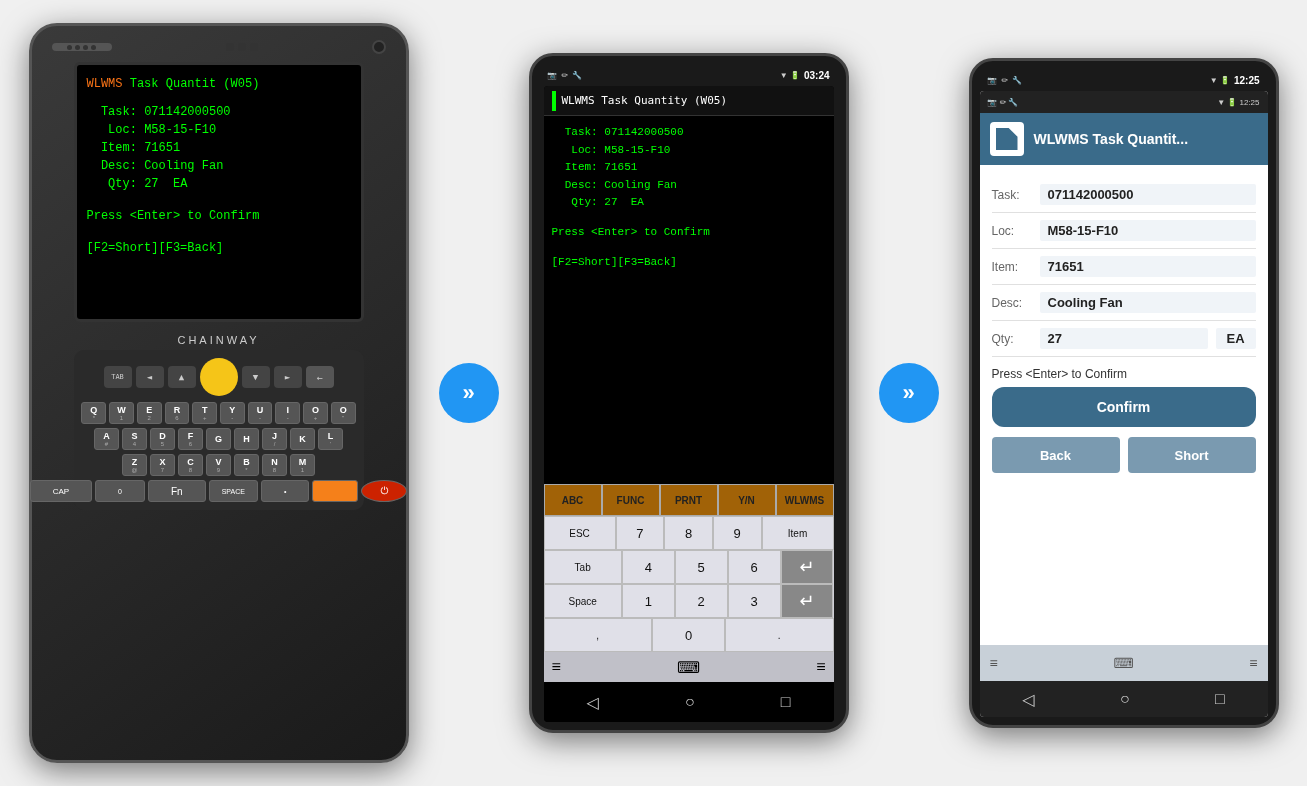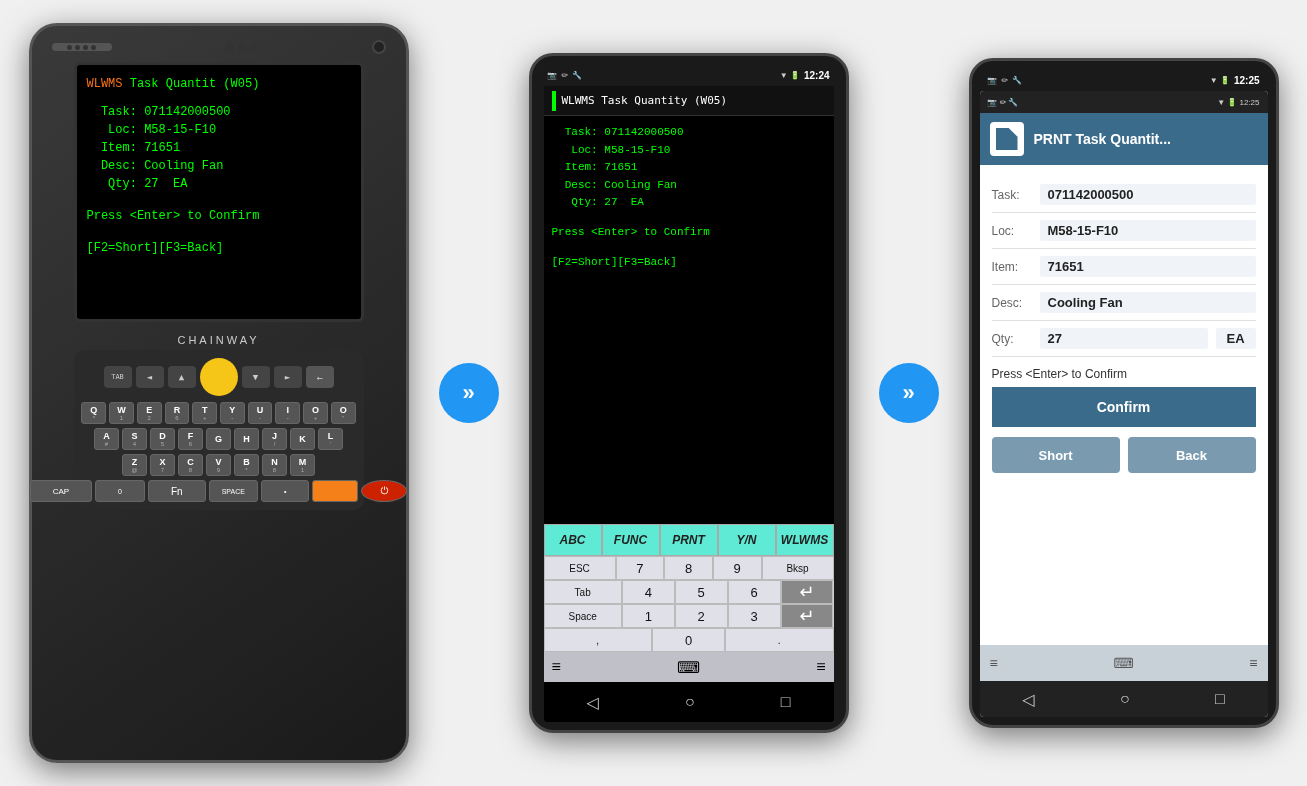--- a/index.html
+++ b/index.html
@@ -320,36 +320,35 @@
       display: flex;
       background: #b8b8c0;
     }
 
     .kb-top-cell {
       flex: 1;
       height: 32px;
       display: flex;
       align-items: center;
       justify-content: center;
-      font-size: 12px;
+      font-size: 10px;
       color: #222;
       border: 1px solid #aaa;
       font-weight: bold;
       cursor: pointer;
-      background: #5eead4;
-      font-style: italic;
+      background: #a16207;
     }
 
     .kb-row {
       display: flex;
     }
 
     .kb-cell {
       flex: 1;
-      height: 24px;
+      height: 34px;
       display: flex;
       align-items: center;
       justify-content: center;
       font-size: 13px;
       color: #111;
       border: 1px solid #bbb;
       cursor: pointer;
       background: #e0e0e8;
       font-weight: 500;
     }
@@ -504,21 +503,21 @@
       color: #333;
       margin: 10px 0 6px 0;
     }
 
     .confirm-btn {
       width: 100%;
       height: 40px;
       background: #3a6b8a;
       color: #fff;
       border: none;
-      border-radius: 0;
+      border-radius: 12px;
       font-size: 14px;
       font-weight: bold;
       cursor: pointer;
       display: flex;
       align-items: center;
       justify-content: center;
       margin-bottom: 10px;
     }
 
     .bottom-btns {
@@ -761,21 +760,21 @@
 <div class="android-phone">
 
   <div class="phone-top-notch">
     <div class="phone-status-icons">
       <span>📷</span>
         <span>✏</span>
         <span>🔧</span>
     </div>
     <div class="phone-status-icons">
       <span>▼ 🔋</span>
-      <span class="phone-time">12:24</span>
+      <span class="phone-time">03:24</span>
     </div>
   </div>
 
   <div class="phone-screen">
 
     <div class="phone-app-bar">
       <div class="app-bar-indicator"></div>
       <div class="app-bar-title">WLWMS   Task Quantity   (W05)</div>
     </div>
 
@@ -797,21 +796,21 @@
         <div class="kb-top-cell">PRNT</div>
         <div class="kb-top-cell">Y/N</div>
         <div class="kb-top-cell">WLWMS</div>
       </div>
 
       <div class="kb-row">
         <div class="kb-cell wide">ESC</div>
         <div class="kb-cell">7</div>
         <div class="kb-cell">8</div>
         <div class="kb-cell">9</div>
-        <div class="kb-cell wide">Bksp</div>
+        <div class="kb-cell wide">Item</div>
       </div>
 
       <div class="kb-row">
         <div class="kb-cell wide">Tab</div>
         <div class="kb-cell">4</div>
         <div class="kb-cell">5</div>
         <div class="kb-cell">6</div>
         <div class="kb-cell enter-cell" style="font-size:18px;">↵</div>
       </div>
 
@@ -866,21 +865,21 @@
 
     <div class="modern-status-bar">
       <span>📷 ✏ 🔧</span>
       <span>▼ 🔋 <span>12:25</span></span>
     </div>
 
     <div class="modern-header">
       <div class="modern-logo">
         <div class="logo-shape"></div>
       </div>
-      <div class="modern-header-title">PRNT Task Quantit...</div>
+      <div class="modern-header-title">WLWMS Task Quantit...</div>
     </div>
 
     <div class="modern-content">
 
       <div class="field-row">
         <div class="field-label">Task:</div>
         <div class="field-value">071142000500</div>
       </div>
 
       <div class="field-row">
@@ -905,24 +904,24 @@
       </div>
 
       <div class="confirm-text">Press &lt;Enter&gt; to Confirm</div>
 
       <button class="confirm-btn">
         <span>Confirm</span>
       </button>
 
       <div class="bottom-btns">
         <button class="action-btn">
-          <span>Short</span>
+          <span>Back</span>
         </button>
         <button class="action-btn">
-          <span>Back</span>
+          <span>Short</span>
         </button>
       </div>
     </div>
 
     <div class="modern-bottom-bar">
       <span class="bottom-bar-icon">≡</span>
       <span class="bottom-bar-icon">⌨</span>
       <span class="bottom-bar-icon">≡</span>
     </div>
 

